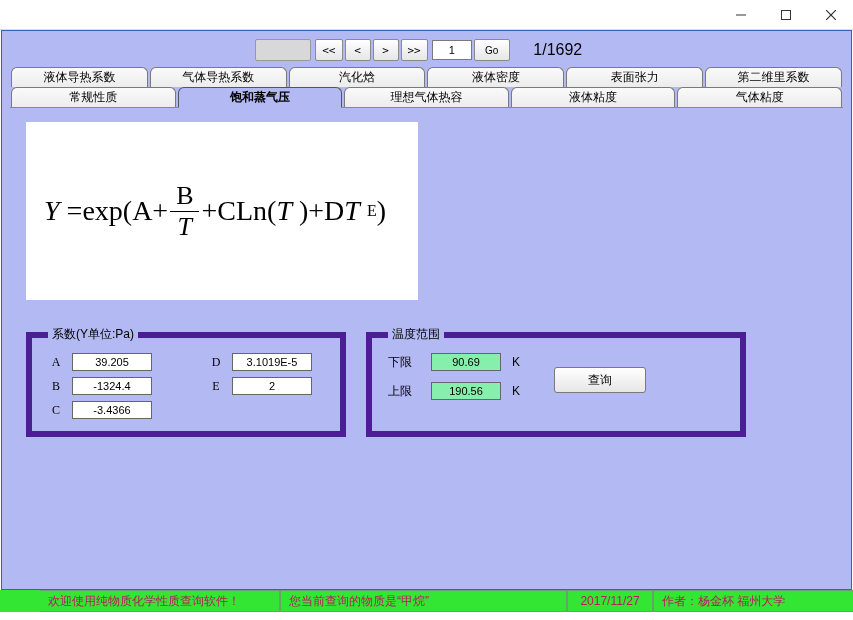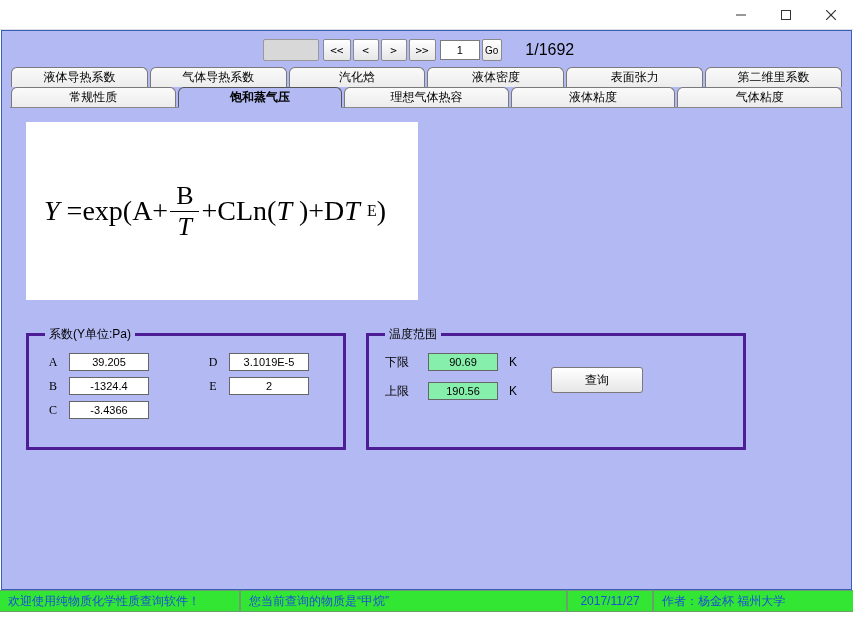--- a/index.html
+++ b/index.html
@@ -8,51 +8,51 @@
 .titlebar { height: 30px; background: #fff; display: flex; justify-content: flex-end; align-items: center; border-bottom: 1px solid #ddd; }
 .titlebar .btn { width: 45px; height: 30px; display: flex; align-items: center; justify-content: center; color: #333; cursor: pointer; }
 .titlebar svg { width: 10px; height: 10px; }
 
 .outer { border: 1px solid #3a5fb8; margin: 0 1px; height: 560px; background: #b3b9f2; display: flex; flex-direction: column; }
 
 .navrow { display: flex; justify-content: center; align-items: center; padding: 8px 0 6px; gap: 0; }
 .navrow .blank { width: 56px; height: 22px; background: #d8d8d8; border: 1px solid #999; border-radius: 2px; margin-right: 4px; }
 .navrow .navbtn { height: 22px; min-width: 26px; padding: 0 6px; background: linear-gradient(#fff, #e6e6e6); border: 1px solid #8a8a8a; border-radius: 2px; display: inline-flex; align-items: center; justify-content: center; margin-right: 2px; cursor: pointer; font-family: monospace; font-size: 11px; }
 .navrow input.page { width: 40px; height: 20px; border: 1px solid #7a7a7a; text-align: center; font-size: 11px; margin: 0 2px; }
-.navrow .go { height: 22px; width: 20px; background: linear-gradient(#fff, #e6e6e6); border: 1px solid #8a8a8a; border-radius: 2px; font-size: 10px; cursor: pointer; }
+.navrow .go { height: 22px; width: 36px; background: linear-gradient(#fff, #e6e6e6); border: 1px solid #8a8a8a; border-radius: 2px; font-size: 10px; cursor: pointer; }
 .navrow .counter { width: 80px; text-align: center; font-size: 16px; font-weight: normal; color: #000000; margin-left: 8px; }
 
 .tabs { display: flex; padding: 0 8px; }
 .tabs .tab { flex: 1; height: 20px; border: 1px solid #7a7a7a; border-bottom: none; border-radius: 6px 6px 0 0; background: linear-gradient(#fafafa, #ececec); text-align: center; line-height: 19px; font-size: 12px; margin: 0 1px; cursor: pointer; }
 .tabs.row2 .tab.active { background: #b3b9f2; border-color: #555; font-weight: bold; position: relative; }
 .tabs.row2 .tab.active::after { content: ""; position: absolute; left: 0; right: 0; bottom: -1px; height: 2px; background: #b3b9f2; }
 
 .panel { flex: 1; margin: 0 8px 8px; padding: 14px 16px; background: #b3b9f2; border-top: 1px solid #888; }
 
 .formula { width: 392px; height: 178px; background: #fff; border: none; display: flex; align-items: center; padding: 0 18px; font-family: "Times New Roman", serif; font-size: 28px; font-style: italic; }
 .formula .roman { font-style: normal; }
 .formula .frac { display: inline-flex; flex-direction: column; align-items: center; vertical-align: middle; margin: 0 2px; font-size: 26px; line-height: 1; }
 .formula .frac .num { border-bottom: 1.5px solid #000; padding: 0 6px 2px; }
 .formula .frac .den { padding-top: 2px; }
 .formula sup { font-size: 16px; font-style: normal; }
 
 .lower { display: flex; gap: 20px; margin-top: 26px; }
-fieldset { border: 3px solid #4c1d95; padding: 10px 16px 28px; font-size: 12px; }
+fieldset { border: 6px solid #4c1d95; padding: 10px 16px 12px; font-size: 12px; }
 fieldset legend { padding: 0 4px; }
 .coef { width: 320px; }
 .coef .grid { display: grid; grid-template-columns: 16px 80px 40px 16px 80px; row-gap: 6px; column-gap: 8px; align-items: center; }
 .coef .lbl { text-align: center; font-family: "Times New Roman", serif; }
 .coef input { height: 18px; border: 1px solid #666; text-align: center; font-size: 11px; background: #fff; }
 
 .range { width: 380px; display: flex; align-items: flex-start; gap: 30px; }
 .range .fields { display: grid; grid-template-columns: 32px 70px 12px; row-gap: 10px; column-gap: 14px; align-items: center; gap: 11px; }
 .range .fields input { height: 18px; border: 1px solid #666; text-align: center; font-size: 11px; background: #86efac; }
 .range .query { margin-top: 14px; width: 92px; height: 26px; background: linear-gradient(#fff, #e6e6e6); border: 1px solid #7a7a7a; border-radius: 3px; cursor: pointer; font-size: 12px; }
 
-.status { height: 22px; background: #33e633; display: flex; align-items: center; font-size: 12px; color: #1d4ed8; }
+.status { height: 22px; background: #33e633; display: flex; align-items: center; font-size: 12px; color: #be185d; padding-left: 40px; }
 .status .cell { border: 1px solid #6aa06a; padding: 2px 8px; height: 22px; line-height: 17px; }
 .status .c1 { width: 240px; border-left: none; }
 .status .c2 { flex: 1; }
 .status .c3 { width: 86px; text-align: center; }
 .status .c4 { width: 200px; border-right: none; }
 </style>
 </head>
 <body>
 
 <div class="titlebar">

